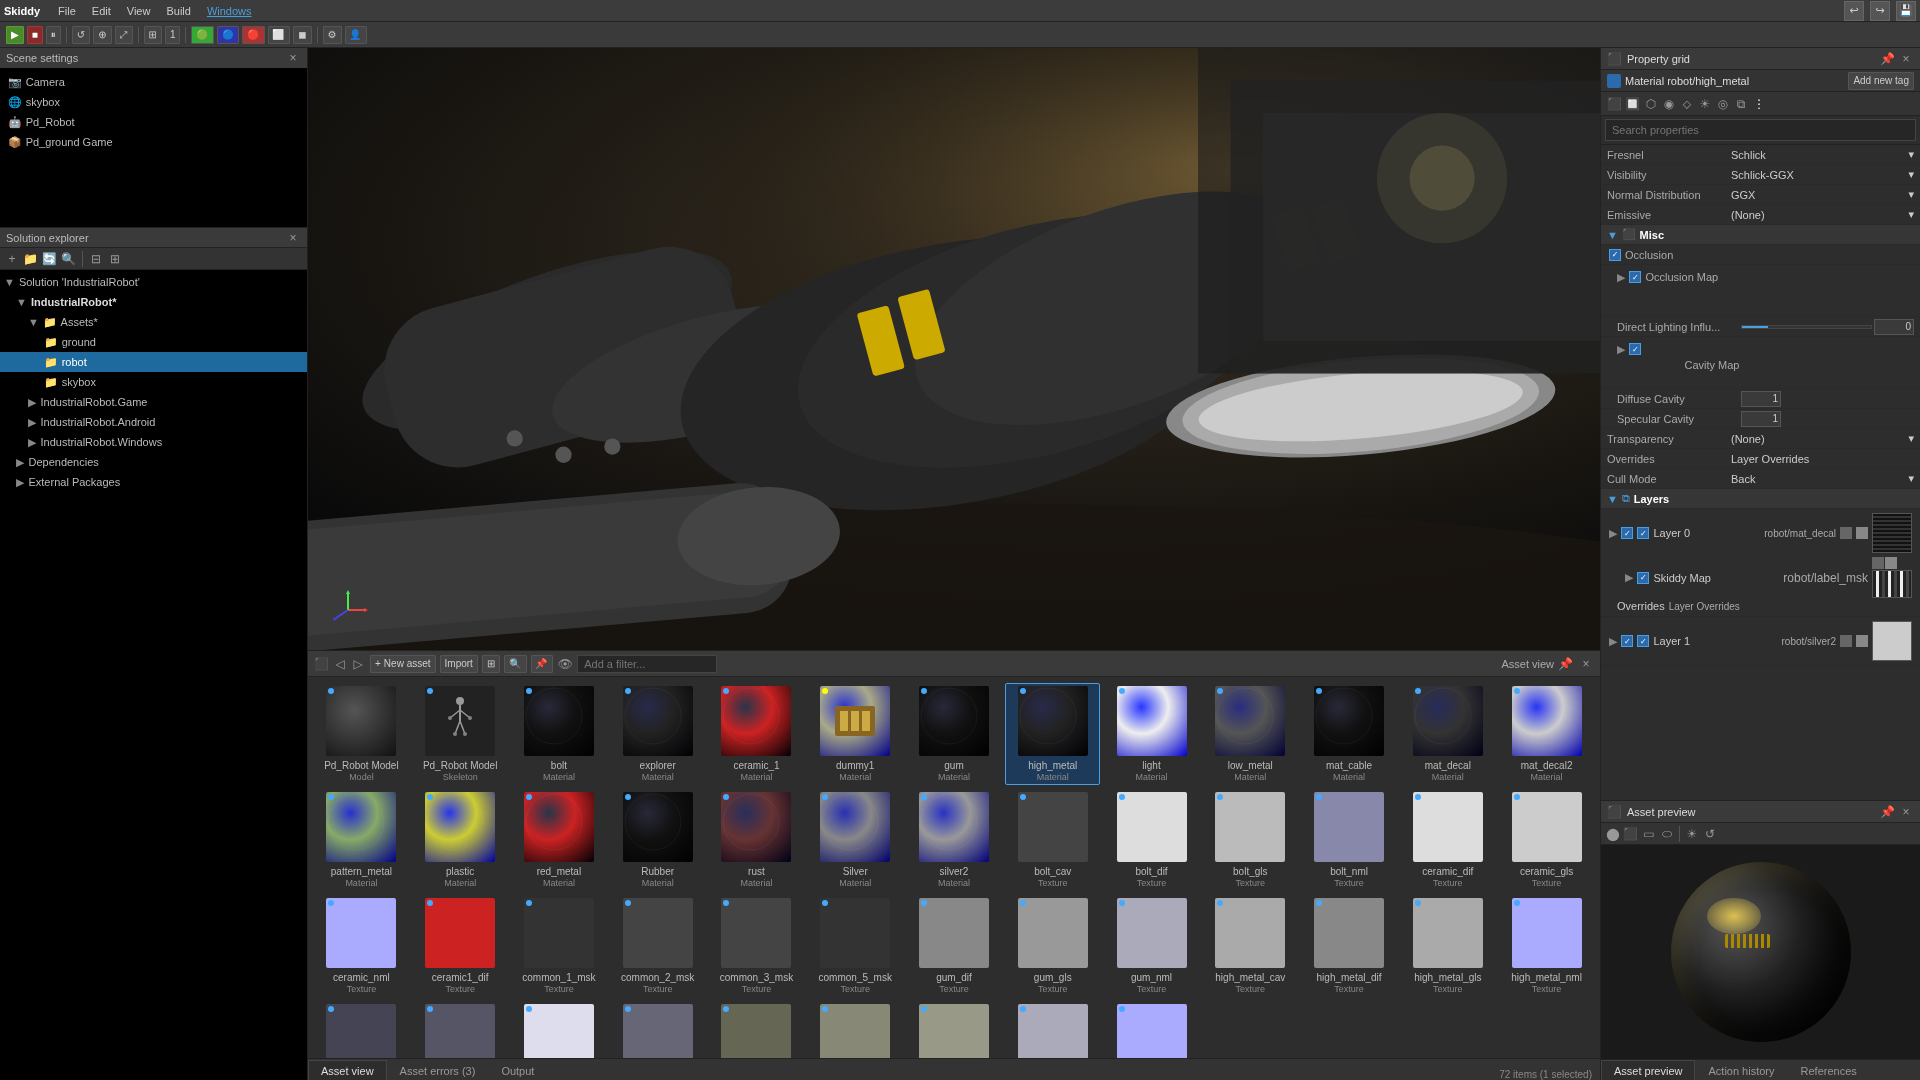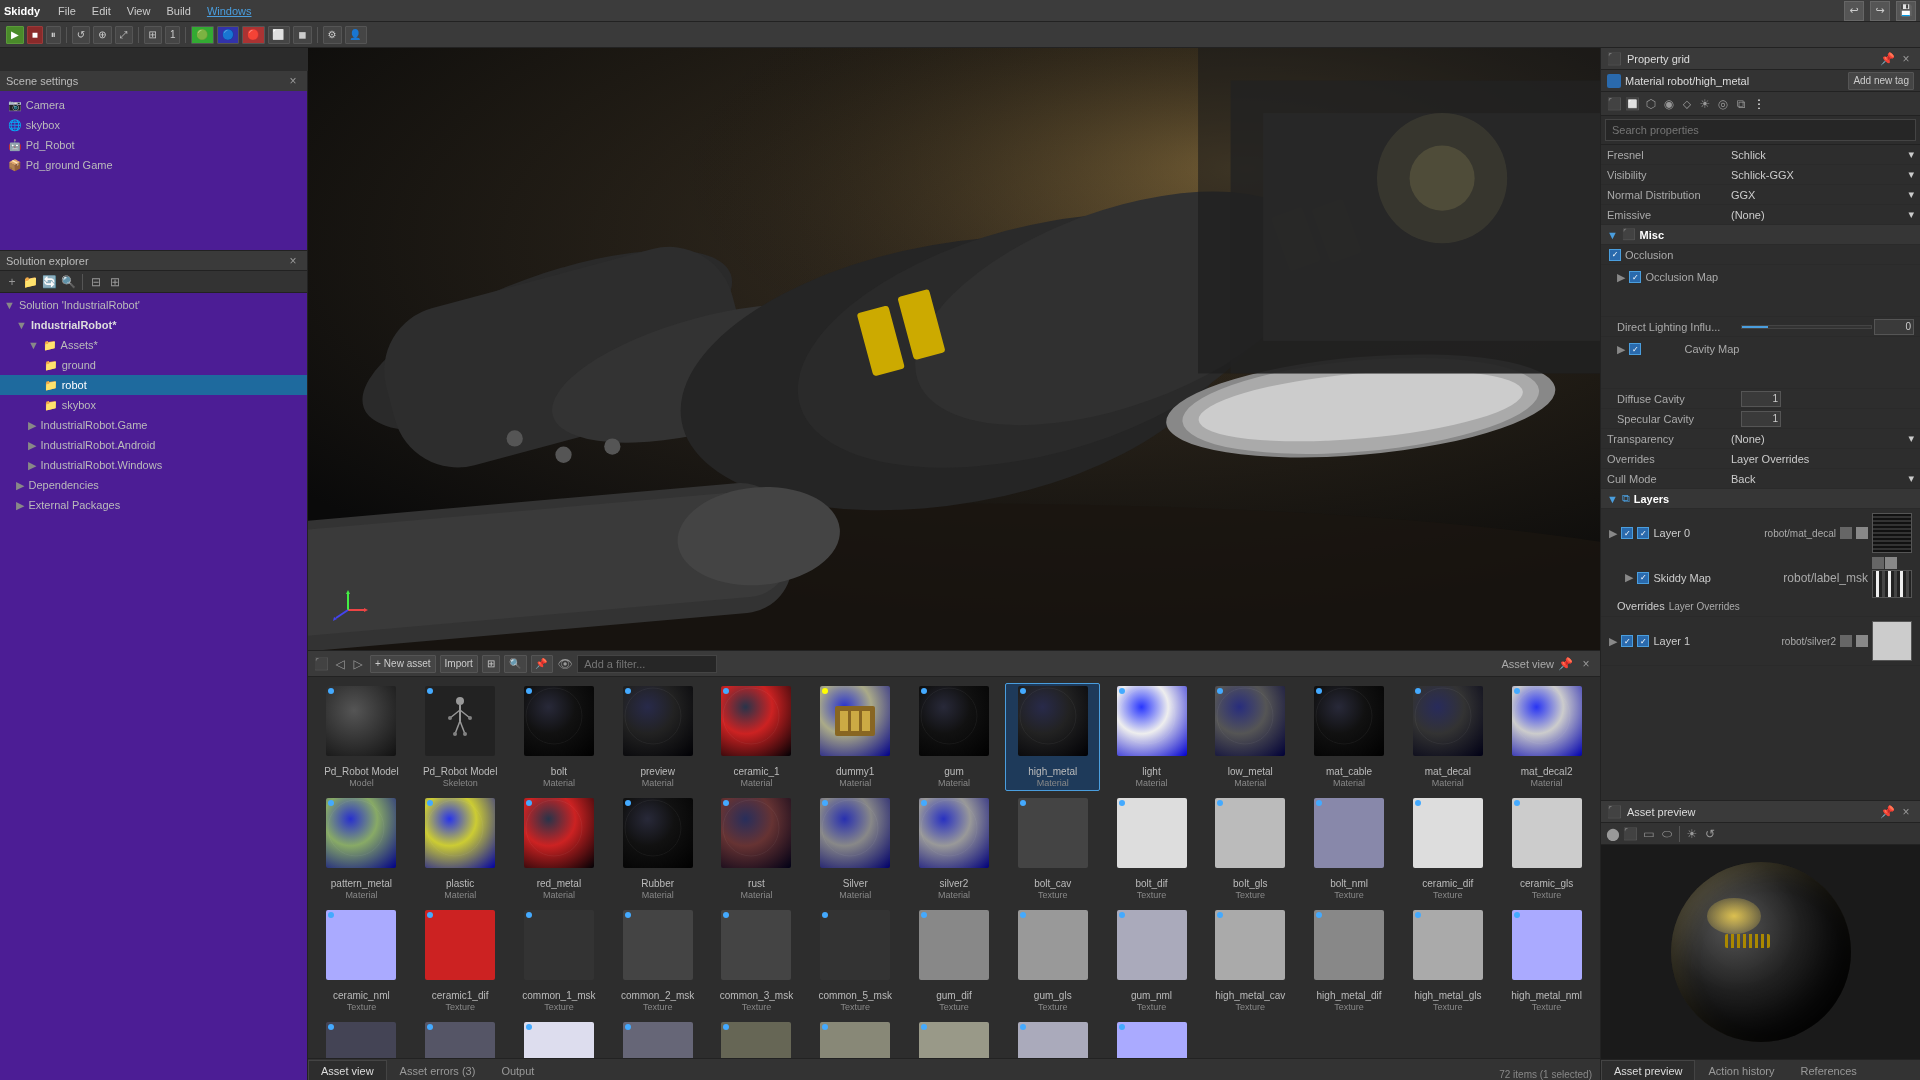--- a/index.html
+++ b/index.html
@@ -32,23 +32,22 @@
     #main-layout {
       display: flex;
       height: calc(1080px - 48px);
     }
 
     
     #left-panel {
       width: 308px;
       display: flex;
       flex-direction: column;
-      background: #4c1d95;
+      background: #000000;
       border-right: 1px solid #222;
-      margin-top: 23px;
     }
 
     
     #scene-panel {
       height: 180px;
       border-bottom: 1px solid #222;
     }
     .panel-header {
       height: 20px;
       background: #3a3a3a;
@@ -193,21 +192,21 @@
     .asset-dot {
       position: absolute;
       top: 2px;
       left: 2px;
       width: 6px;
       height: 6px;
       border-radius: 50%;
       background: #4af;
     }
 
-    .asset-name { font-size: 10px; color: #bbb; text-align: center; margin-top: 10px; line-height: 1.2; }
+    .asset-name { font-size: 10px; color: #bbb; text-align: center; margin-top: 4px; line-height: 1.2; }
     .asset-type { font-size: 9px; color: #888; text-align: center; }
 
     .asset-tabs {
       height: 22px;
       background: #333;
       display: flex;
       align-items: flex-end;
       border-top: 1px solid #222;
     }
     .asset-tab {
@@ -700,21 +699,21 @@
       <div class="asset-type">Material</div>
     </div>
           <div class="asset-item">
       <div class="asset-thumb" style="background: radial-gradient(circle at 35% 30%, rgb(40,42,74) 0%, #222 40%, rgb(0,0,4) 100%);">
         <div class="asset-dot" style="background:#4af;"></div>
 
         <svg width="60" height="60" viewBox="0 0 60 60" style="position:absolute;inset:0;">
                 <circle cx="30" cy="30" r="28" fill="none" stroke="rgba(255,255,255,0.05)" stroke-width="1"></circle>
               </svg>
       </div>
-      <div class="asset-name">preview</div>
+      <div class="asset-name">explorer</div>
       <div class="asset-type">Material</div>
     </div>
           <div class="asset-item">
       <div class="asset-thumb" style="background: radial-gradient(circle at 35% 30%, rgb(40,52,74) 0%, #c22 40%, rgb(0,0,4) 100%);">
         <div class="asset-dot" style="background:#4af;"></div>
 
         <svg width="60" height="60" viewBox="0 0 60 60" style="position:absolute;inset:0;">
                 <circle cx="30" cy="30" r="28" fill="none" stroke="rgba(255,255,255,0.05)" stroke-width="1"></circle>
               </svg>
       </div>
@@ -1212,21 +1211,21 @@
           <div style="flex:1;height:4px;background:#333;border:1px solid #444;position:relative;">
             <div style="width:20%;height:100%;background:#4a9ede;"></div>
           </div>
           <input class="val-input" value="0" style="">
         </div>
       </div>
 
       <div class="prop-row" style="padding-left:16px;min-height:52px;align-items:flex-start;padding-top:4px;">
         <span style="color:#888;margin-top:2px;">▶</span>
         <div class="cb checked" style="margin-top:2px;"></div>
-        <span class="prop-label" style="margin-top:2px;padding-left:39px;">Cavity Map</span>
+        <span class="prop-label" style="margin-top:18px;padding-left:39px;">Cavity Map</span>
       </div>
 
       <div class="prop-row" style="padding-left:16px;">
         <span class="prop-label">Diffuse Cavity</span>
         <input class="val-input" value="1" style="">
       </div>
 
       <div class="prop-row" style="padding-left:16px;">
         <span class="prop-label">Specular Cavity</span>
         <input class="val-input" value="1" style="">

